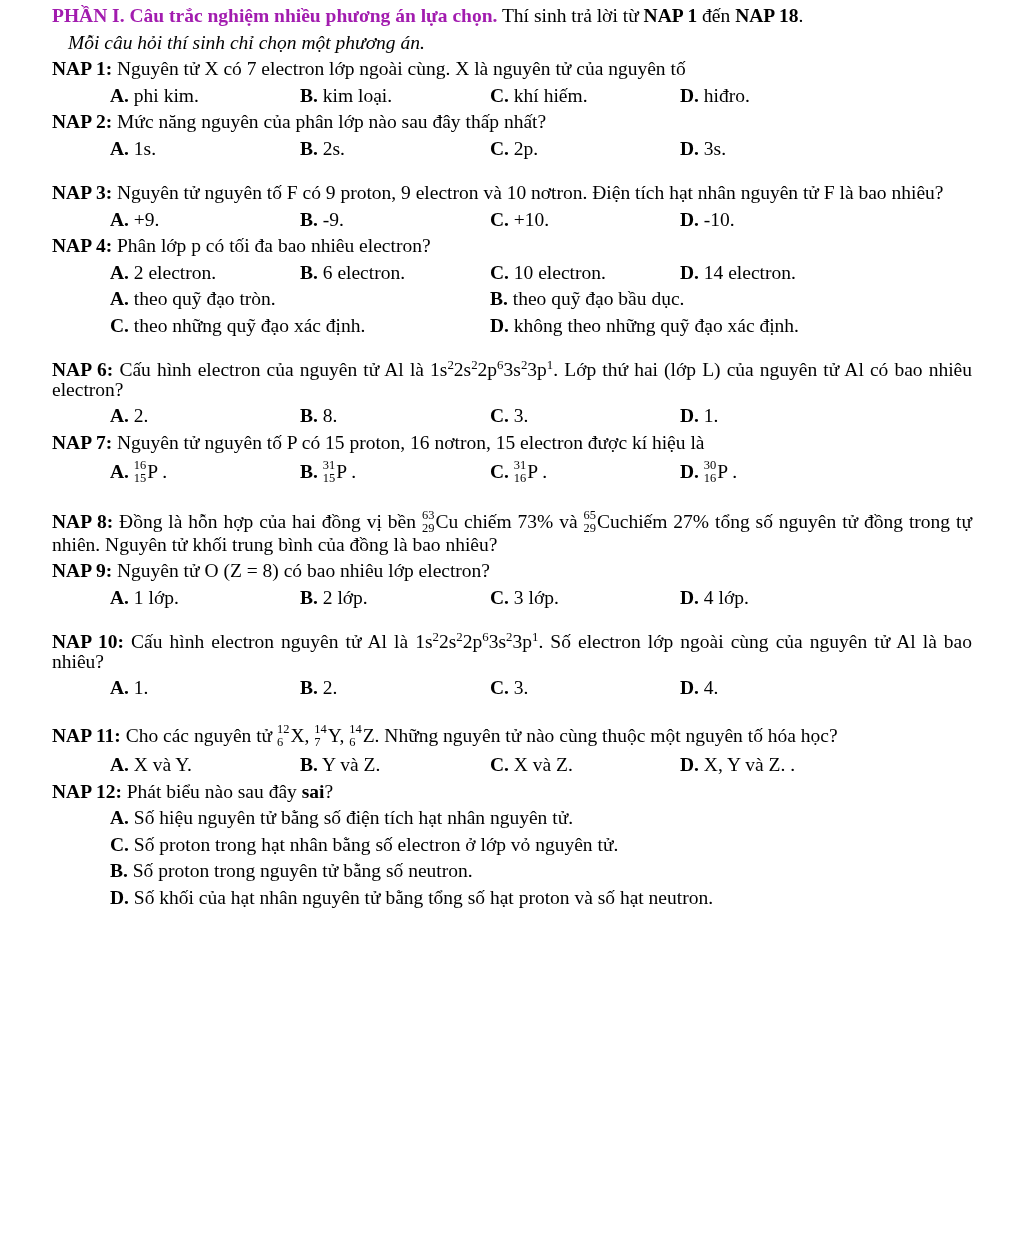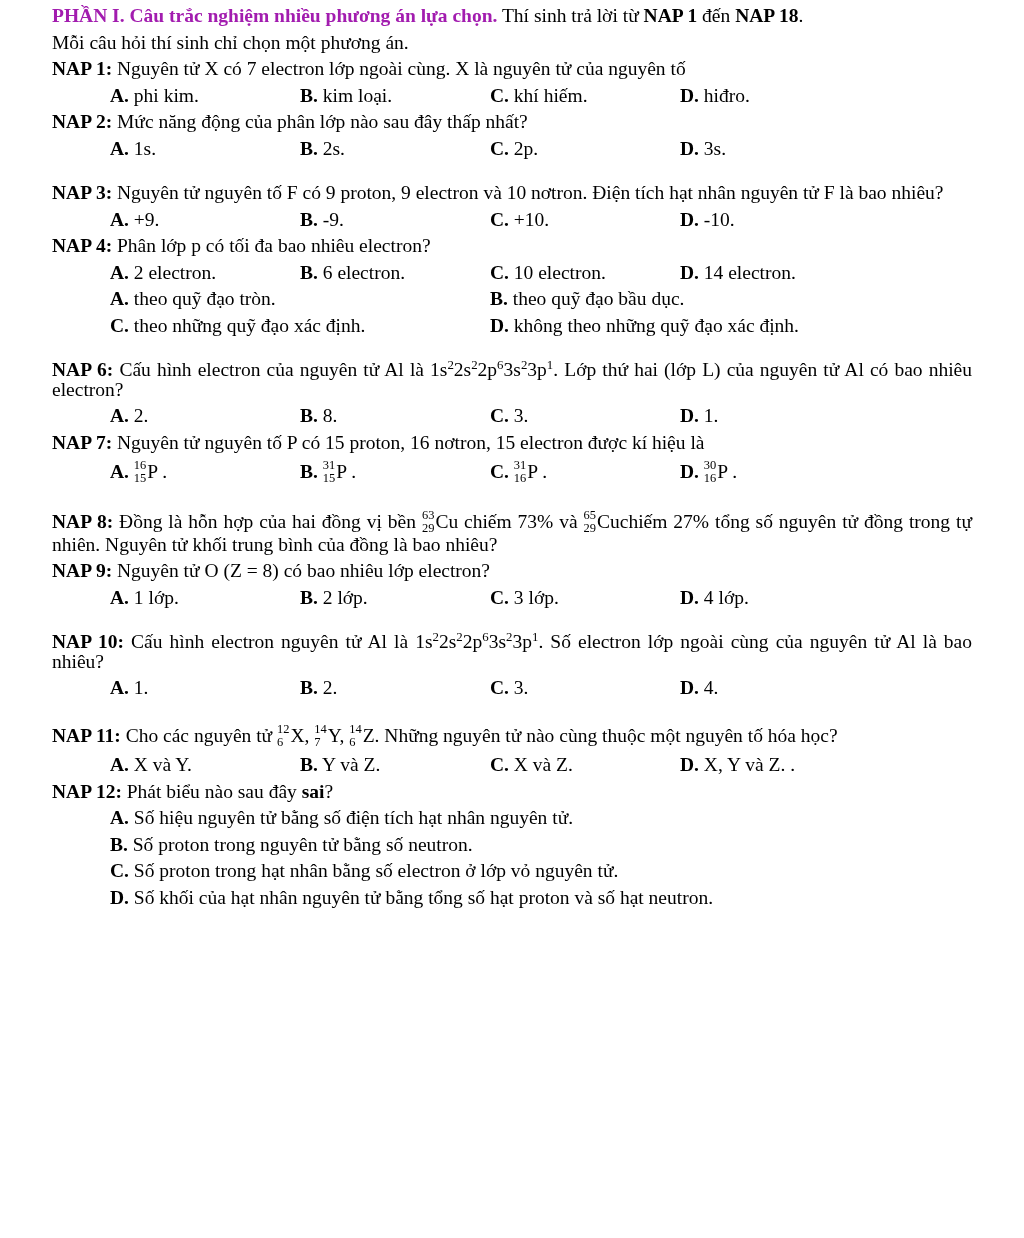--- a/index.html
+++ b/index.html
@@ -14,23 +14,24 @@
     color: #000000;
     font-size: 19.5px;
     line-height: 1.0;
   }
   .page {
     width: 1024px;
     padding: 6px 52px 10px 52px;
     box-sizing: border-box;
   }
   .line {
-    margin: 0 0 7px 0;
+    margin: 0 0 7px 16px;
     text-align: justify;
     text-justify: inter-word;
+    font-style: italic;
   }
   .heading {
     margin: 0 0 7px 0;
   }
   .heading .red {
     color: #a21caf;
     font-weight: bold;
   }
   b, .b { font-weight: bold; }
   .q {
@@ -98,21 +99,21 @@
     <span class="qlabel">NAP 1:</span><span> Nguyên tử X có 7 electron lớp ngoài cùng.  X là nguyên tử của nguyên tố</span>
   </div>
   <div class="answers">
     <div class="opt"><span class="lt">A.</span><span> phi kim.</span></div>
     <div class="opt"><span class="lt">B.</span><span> kim loại.</span></div>
     <div class="opt"><span class="lt">C.</span><span> khí hiếm.</span></div>
     <div class="opt"><span class="lt">D.</span><span> hiđro.</span></div>
   </div>
 
   <div class="q">
-    <span class="qlabel">NAP 2:</span><span> Mức năng động của phân lớp nào sau đây thấp nhất?</span>
+    <span class="qlabel">NAP 2:</span><span> Mức năng nguyên của phân lớp nào sau đây thấp nhất?</span>
   </div>
   <div class="answers">
     <div class="opt"><span class="lt">A.</span><span> 1s.</span></div>
     <div class="opt"><span class="lt">B.</span><span> 2s.</span></div>
     <div class="opt"><span class="lt">C.</span><span> 2p.</span></div>
     <div class="opt"><span class="lt">D.</span><span> 3s.</span></div>
   </div>
 
   <div class="q just">
     <span class="qlabel">NAP 3:</span><span> Nguyên tử nguyên tố F có 9 proton, 9 electron và 10 nơtron. Điện tích hạt nhân nguyên tử F là bao nhiêu?</span>
@@ -195,18 +196,18 @@
     <div class="opt"><span class="lt">B.</span><span> Y và Z.</span></div>
     <div class="opt"><span class="lt">C.</span><span> X và Z.</span></div>
     <div class="opt"><span class="lt">D.</span><span> X, Y và Z.   .</span></div>
   </div>
 
   <div class="q">
     <span class="qlabel">NAP 12:</span><span> Phát biểu nào sau đây </span><b>sai</b><span>?</span>
   </div>
   <div class="answers stack">
     <div class="opt"><span class="lt">A.</span><span> Số hiệu nguyên tử bằng số điện tích hạt nhân nguyên tử.</span></div>
+    <div class="opt"><span class="lt">C.</span><span> Số proton trong hạt nhân bằng số electron ở lớp vỏ nguyên tử.</span></div>
     <div class="opt"><span class="lt">B.</span><span> Số proton trong nguyên tử bằng số neutron.</span></div>
-    <div class="opt"><span class="lt">C.</span><span> Số proton trong hạt nhân bằng số electron ở lớp vỏ nguyên tử.</span></div>
     <div class="opt"><span class="lt">D.</span><span> Số khối của hạt nhân nguyên tử bằng tổng số hạt proton và số hạt neutron.</span></div>
   </div>
 
 </div>
 
 </body></html>

